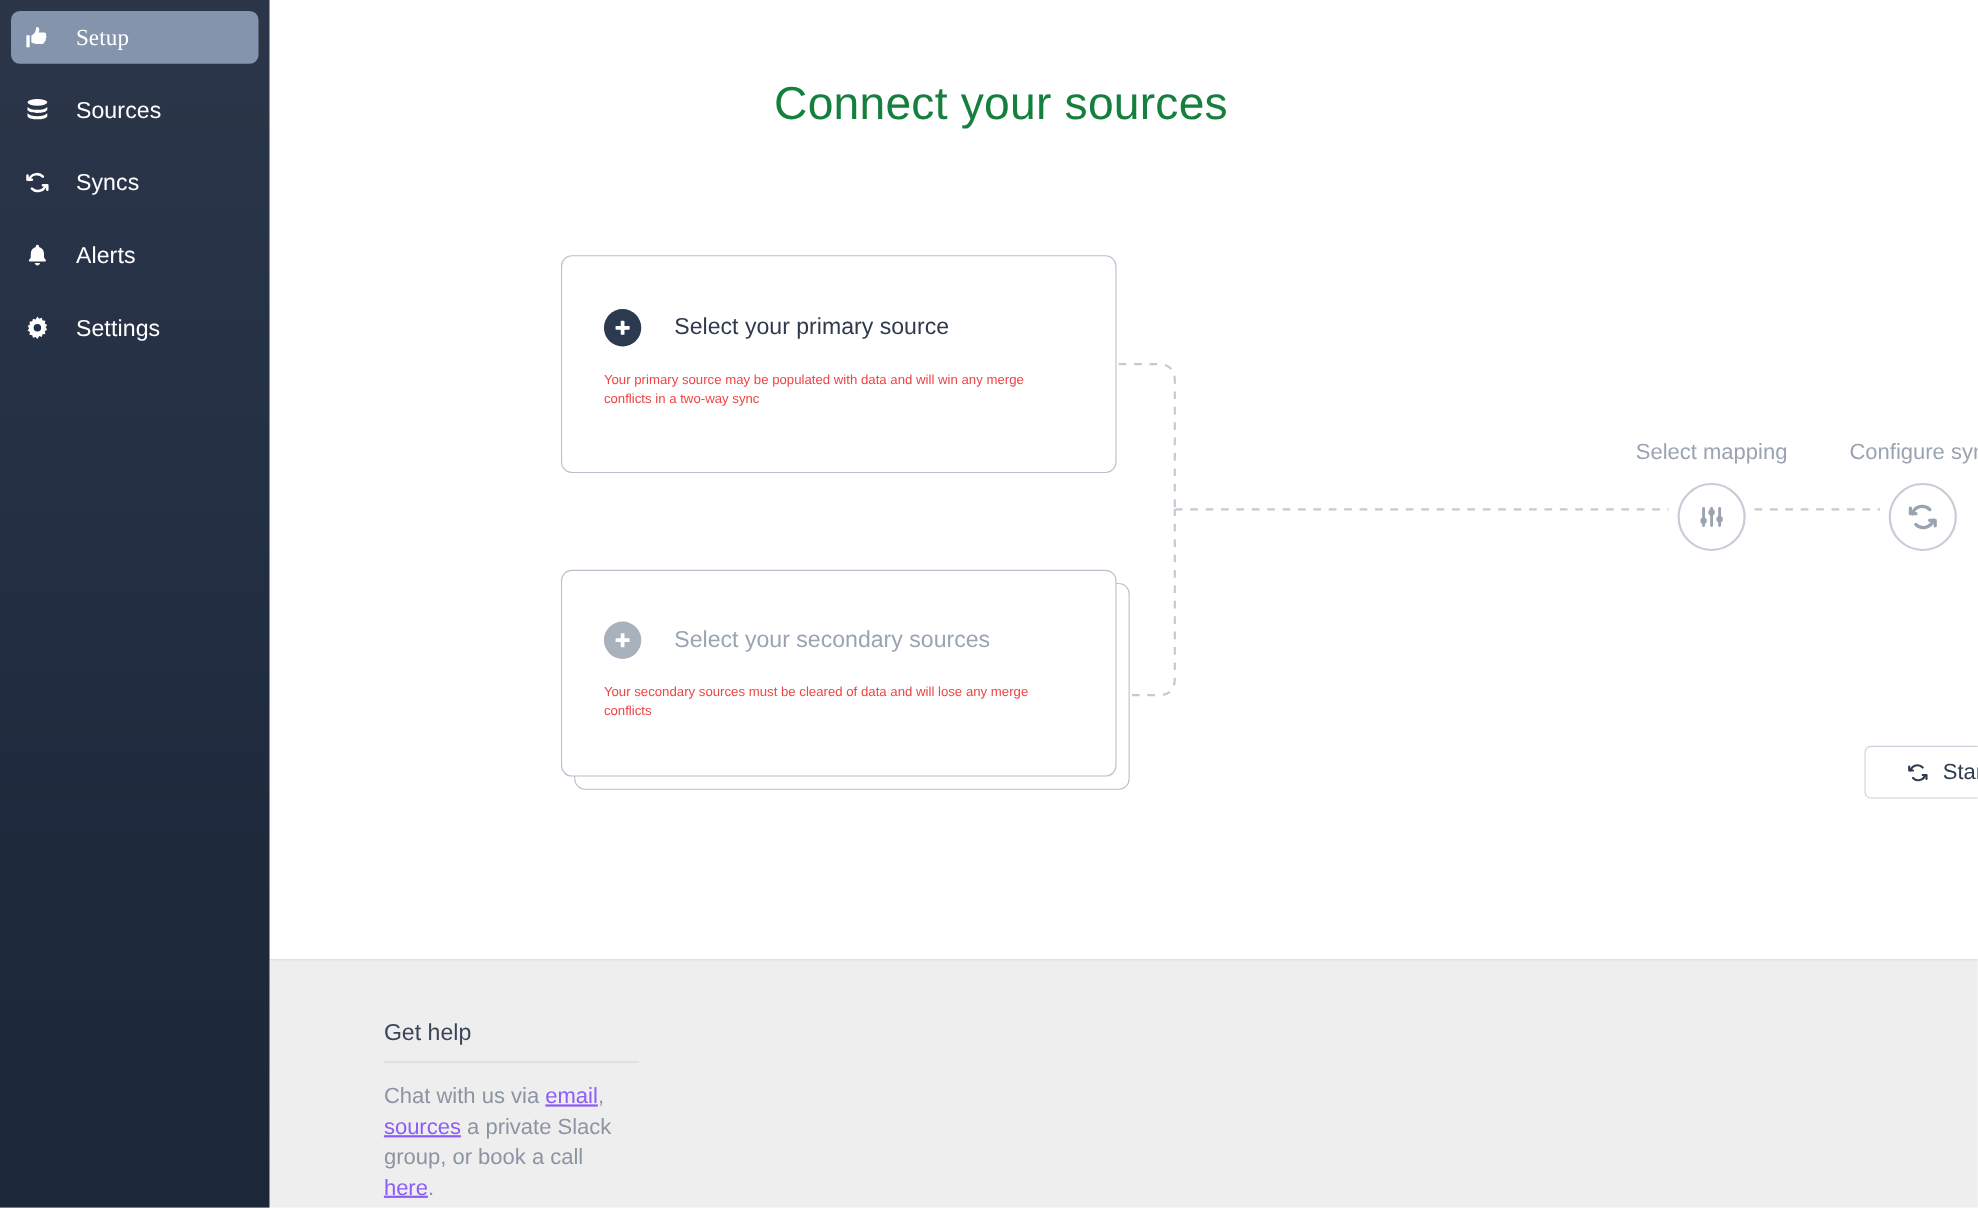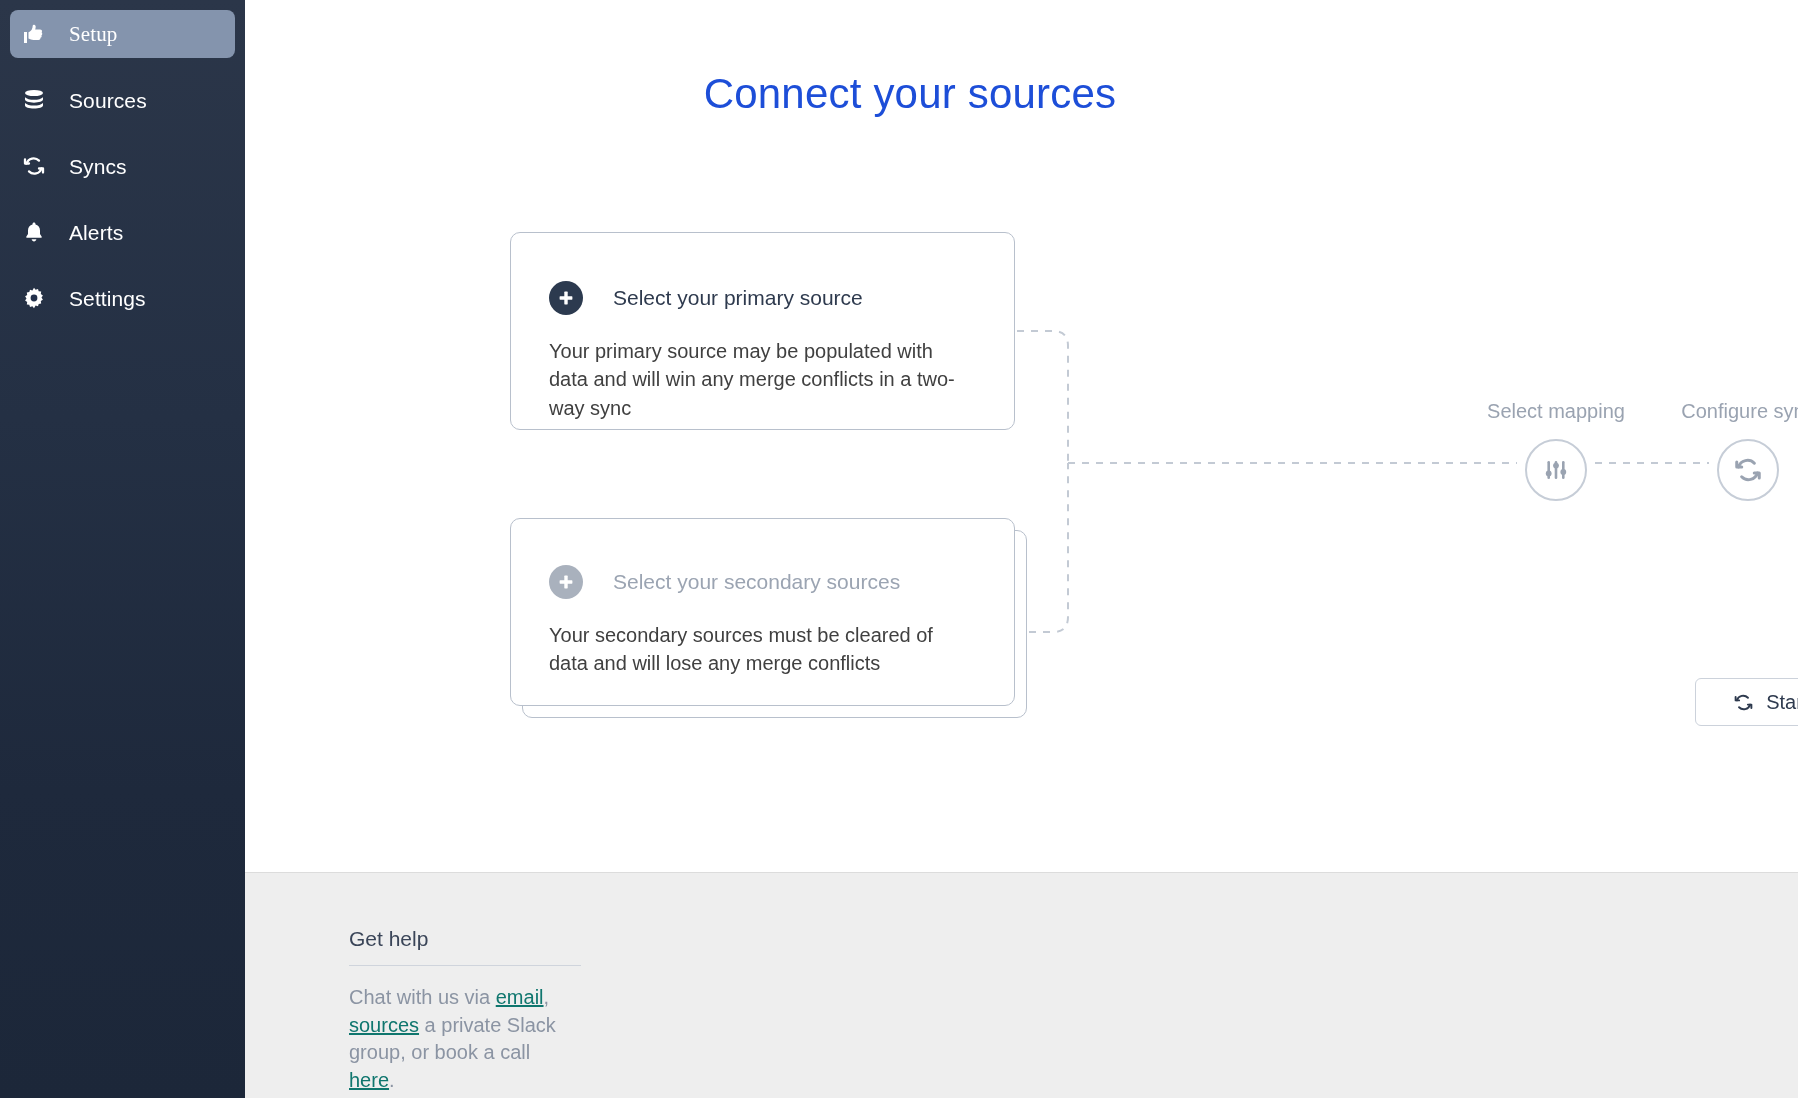--- a/index.html
+++ b/index.html
@@ -72,21 +72,21 @@
   }
 
   #page-title {
     position: absolute;
     top: 70px;
     left: 0;
     width: 1330px;
     text-align: center;
     font-size: 42px;
     font-weight: 400;
-    color: #1d4ed8;
+    color: #15803d;
     letter-spacing: 0.2px;
   }
 
   
   #canvas {
     position: absolute;
     top: 0;
     left: 0;
     width: 1782px;
     height: 872px;
@@ -170,23 +170,23 @@
   .card-title {
     font-size: 21px;
     margin-left: 30px;
     white-space: nowrap;
   }
   .card-title.dark { color: #2e3a4e; }
   .card-title.muted { color: #9ba4b2; }
 
   .card-desc {
     margin-top: 22px;
-    font-size: 20px;
+    font-size: 12px;
     line-height: 1.42;
-    color: #404040;
+    color: #ef4444;
     max-width: 430px;
   }
 
   
   .step-node {
     position: absolute;
     z-index: 4;
     text-align: center;
     cursor: pointer;
   }
@@ -255,21 +255,21 @@
     padding-bottom: 14px;
     border-bottom: 1px solid #cfd4dc;
   }
   #help-text {
     margin-top: 18px;
     font-size: 20px;
     line-height: 1.38;
     color: #8b94a3;
   }
   #help-text a {
-    color: #0f766e;
+    color: #8b5cf6;
     text-decoration: underline;
     cursor: pointer;
     text-align: center;
   }
 </style>
 </head>
 <body>
 
 <div id="app">
 

